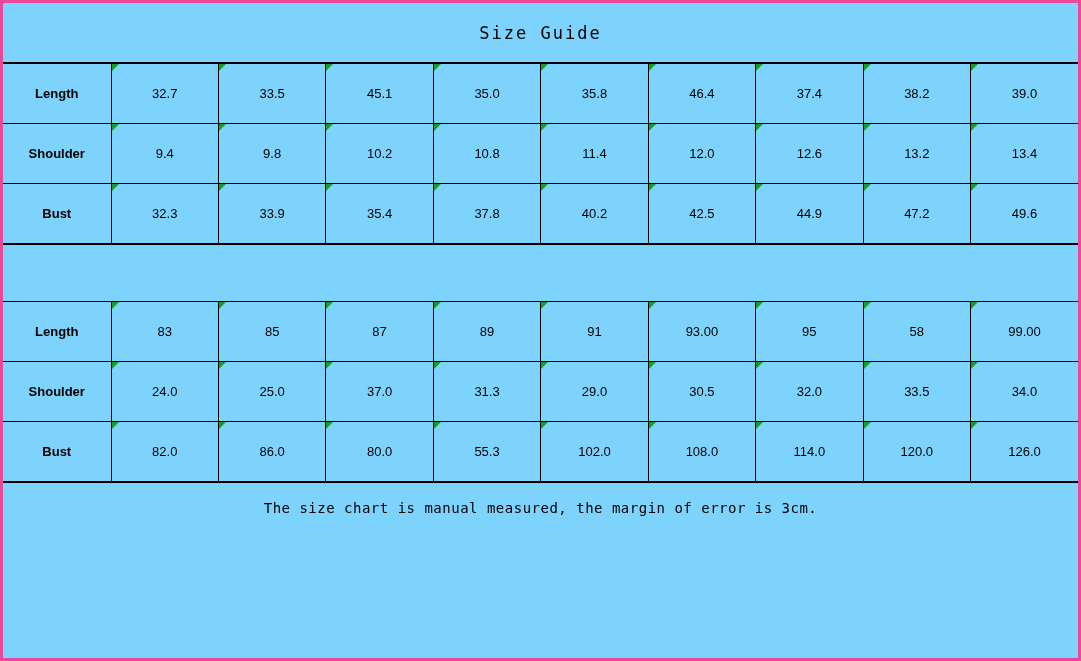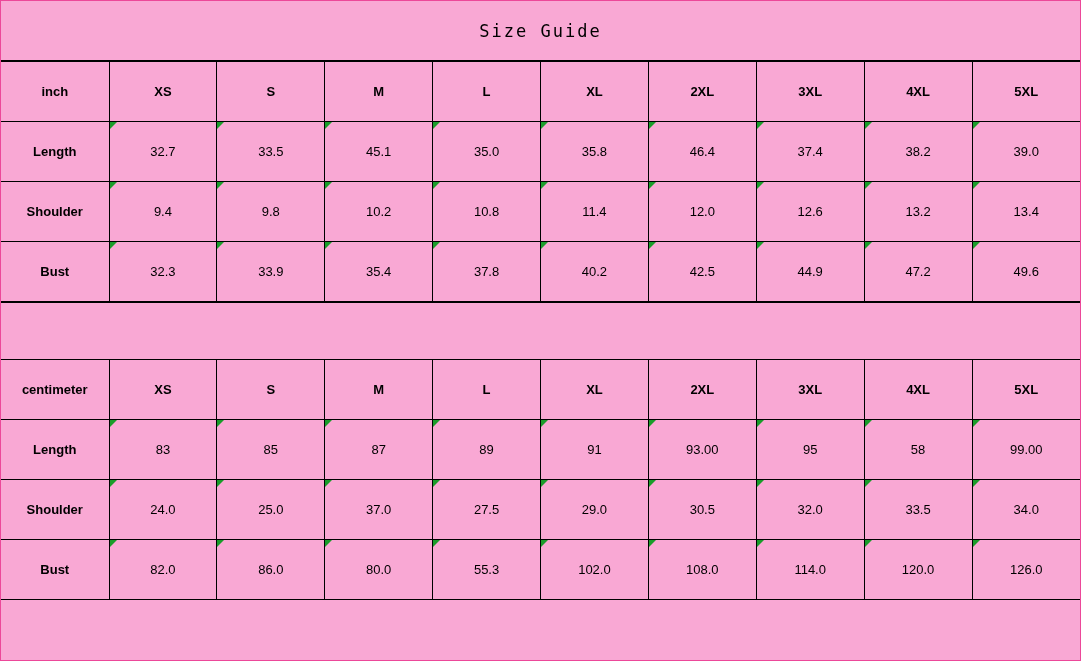--- a/index.html
+++ b/index.html
@@ -12,22 +12,22 @@
     background: #ffffff;
     font-family: "Liberation Sans", sans-serif;
     color: #000000;
     overflow: hidden;
   }
   .page {
     position: relative;
     width: 1081px;
     height: 661px;
     box-sizing: border-box;
-    border: 1px solid #ec4899;
-    background: #f9a8d4;
+    border: 3px solid #ec4899;
+    background: #7dd3fc;
   }
   .title {
     height: 60px;
     line-height: 60px;
     text-align: center;
     font-family: "DejaVu Sans Mono", monospace;
     font-size: 17px;
     letter-spacing: 2px;
     color: #000000;
     border-bottom: 1px solid #000000;
@@ -94,32 +94,20 @@
 </head>
 <body>
 
 <div class="page">
 
   <div class="title">Size Guide</div>
 
   <div class="block">
     <table class="size-table">
       <tbody>
-          <tr>
-        <th class="rowhead unit">inch</th>
-        <th>XS</th>
-        <th>S</th>
-        <th>M</th>
-        <th>L</th>
-        <th>XL</th>
-        <th>2XL</th>
-        <th>3XL</th>
-        <th>4XL</th>
-        <th>5XL</th>
-      </tr>
       <tr>
         <td class="rowhead">Length</td>
         <td class="mark">32.7</td>
         <td class="mark">33.5</td>
         <td class="mark">45.1</td>
         <td class="mark">35.0</td>
         <td class="mark">35.8</td>
         <td class="mark">46.4</td>
         <td class="mark">37.4</td>
         <td class="mark">38.2</td>
@@ -151,50 +139,38 @@
       </tr>
     </tbody>
       </table>
   </div>
 
   <div style="height:56px;"></div>
 
   <div>
     <table class="size-table">
       <tbody>
-          <tr>
-        <th class="rowhead unit">centimeter</th>
-        <th>XS</th>
-        <th>S</th>
-        <th>M</th>
-        <th>L</th>
-        <th>XL</th>
-        <th>2XL</th>
-        <th>3XL</th>
-        <th>4XL</th>
-        <th>5XL</th>
-      </tr>
       <tr>
         <td class="rowhead">Length</td>
         <td class="mark">83</td>
         <td class="mark">85</td>
         <td class="mark">87</td>
         <td class="mark">89</td>
         <td class="mark">91</td>
         <td class="mark">93.00</td>
         <td class="mark">95</td>
         <td class="mark">58</td>
         <td class="mark">99.00</td>
       </tr>
       <tr>
         <td class="rowhead">Shoulder</td>
         <td class="mark">24.0</td>
         <td class="mark">25.0</td>
         <td class="mark">37.0</td>
-        <td class="mark">27.5</td>
+        <td class="mark">31.3</td>
         <td class="mark">29.0</td>
         <td class="mark">30.5</td>
         <td class="mark">32.0</td>
         <td class="mark">33.5</td>
         <td class="mark">34.0</td>
       </tr>
       <tr>
         <td class="rowhead">Bust</td>
         <td class="mark">82.0</td>
         <td class="mark">86.0</td>
@@ -203,14 +179,15 @@
         <td class="mark">102.0</td>
         <td class="mark">108.0</td>
         <td class="mark">114.0</td>
         <td class="mark">120.0</td>
         <td class="mark">126.0</td>
       </tr>
     </tbody>
       </table>
   </div>
 
+  <div class="footer">The size chart is manual measured, the margin of error is 3cm.</div>
 
 </div>
 
 </body></html>

